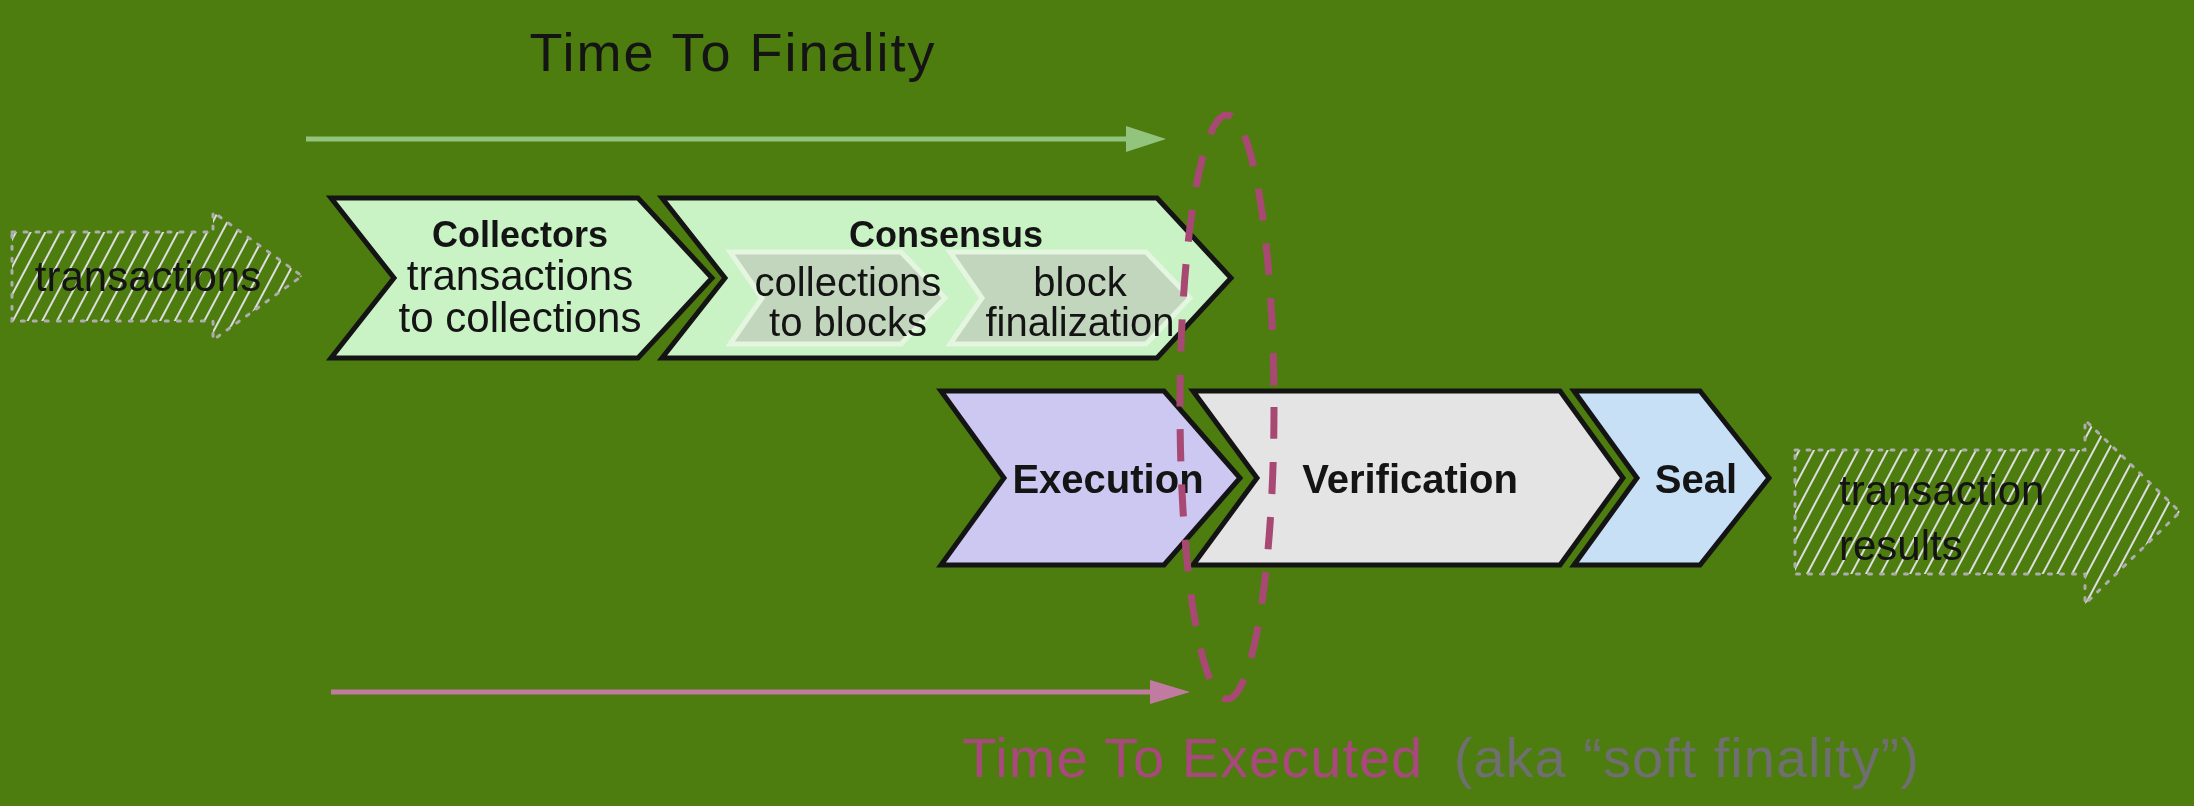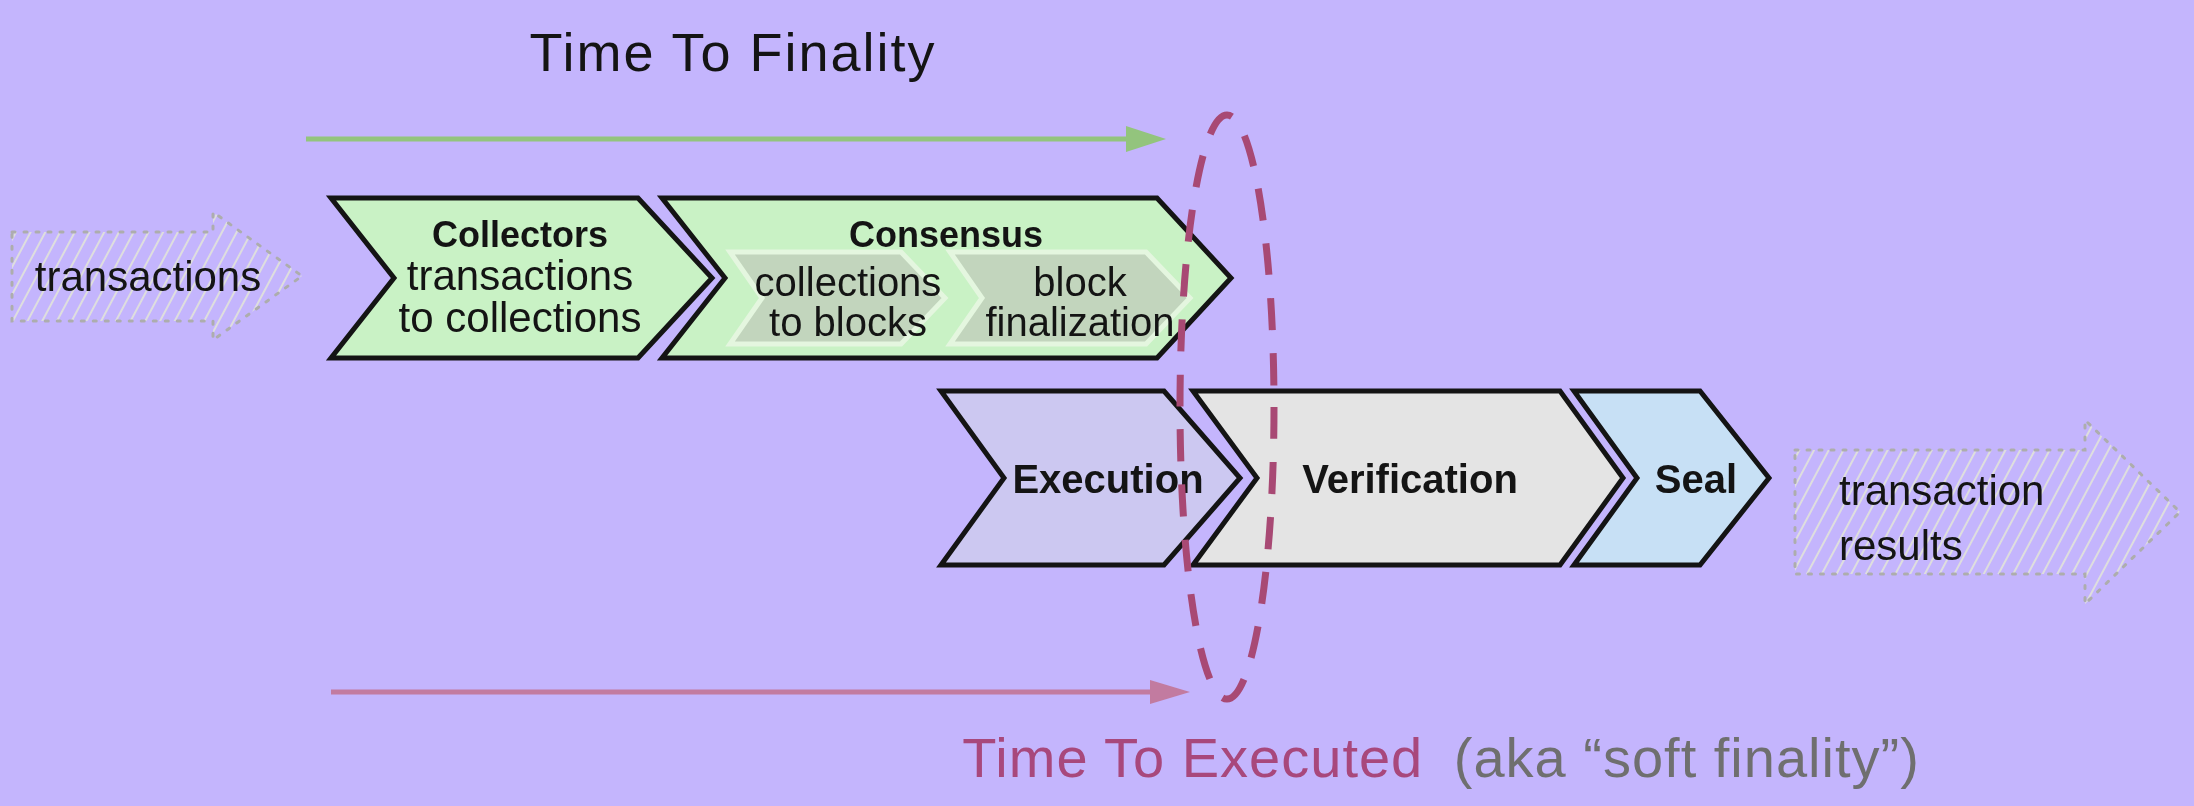--- a/index.html
+++ b/index.html
@@ -1,16 +1,16 @@
 <!DOCTYPE html>
 <html><head>
 <meta charset="utf-8">
 <style>
   html,body{margin:0;padding:0;background:#ffffff;}
-  .canvas-wrap{width:2194px;height:806px;position:relative;background:#c4b5fd;overflow:hidden;}
+  .canvas-wrap{width:2194px;height:806px;position:relative;background:#4d7c0f;overflow:hidden;}
   svg{display:block;}
   text{font-family:"Liberation Sans", sans-serif;fill:#141414;}
   .big-label{font-size:54px;letter-spacing:2px;}
   .big-label-bottom{font-size:56px;letter-spacing:1px;}
   .stage{stroke:#141414;stroke-width:5;stroke-linejoin:miter;}
   .substage{stroke:#e4f6df;stroke-width:5;stroke-linejoin:miter;}
   .stage-title{font-size:36px;font-weight:bold;text-anchor:middle;}
   .stage-title-lg{font-size:40px;font-weight:bold;text-anchor:middle;}
   .stage-line{font-size:42px;text-anchor:middle;}
   .substage-line{font-size:40px;text-anchor:middle;}

